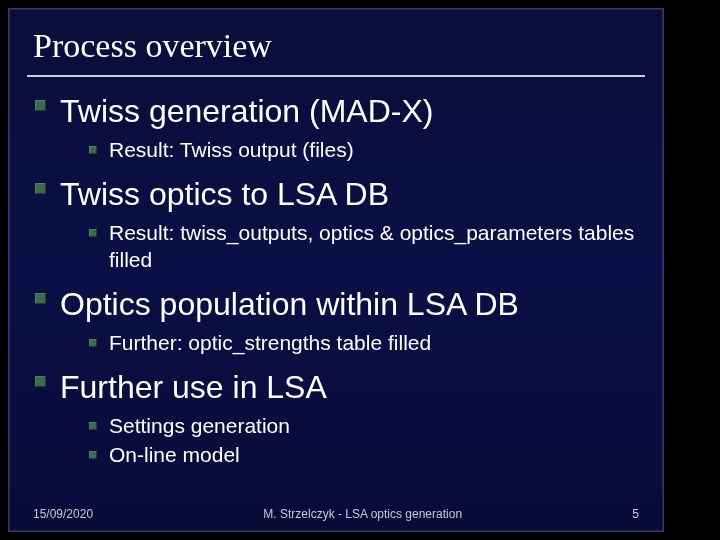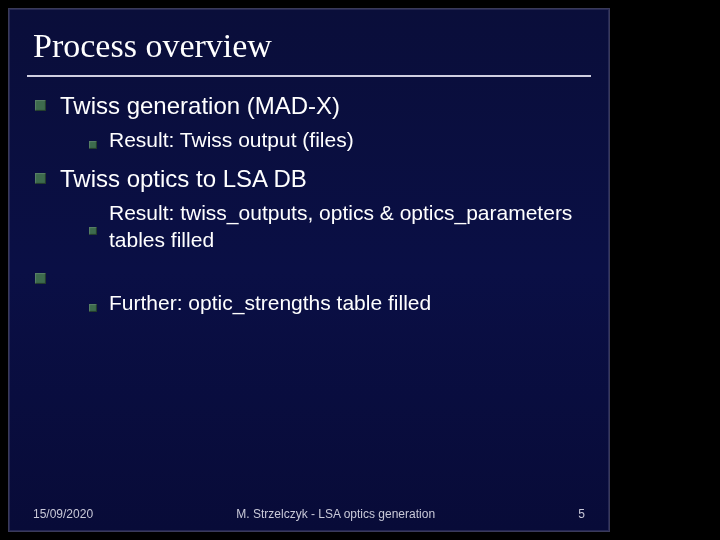--- a/index.html
+++ b/index.html
@@ -4,21 +4,21 @@
 <style>
   * { margin: 0; padding: 0; box-sizing: border-box; }
   html, body { width: 720px; height: 540px; overflow: hidden; }
   body {
     background: #000;
     font-family: Arial, Helvetica, sans-serif;
     color: #fff;
     padding: 8px;
   }
   .slide {
-    width: 602px;
+    width: 656px;
     height: 524px;
     background: linear-gradient(180deg, #0a0e3a 0%, #0a0f45 50%, #080b38 100%);
     border: 1px solid #3a3a5a;
     position: relative;
     box-shadow: inset 0 0 0 1px rgba(120,120,160,0.25);
   }
   .title {
     font-family: "Times New Roman", Times, serif;
     font-size: 34px;
     color: #fff;
@@ -48,35 +48,35 @@
   }
   .bullet1 {
     flex: 0 0 11px;
     width: 11px;
     height: 11px;
     background: #3d6b4d;
     margin-top: 9px;
     box-shadow: inset -1px -1px 1px rgba(0,0,0,0.45), inset 1px 1px 1px rgba(255,255,255,0.15);
   }
   .text1 {
-    font-size: 24px;
+    font-size: 32px;
     line-height: 1.25;
     color: #fff;
   }
   ul.lvl2 {
     list-style: none;
     margin: 6px 0 10px 54px;
     padding: 0;
   }
   ul.lvl2 > li {
     margin-bottom: 3px;
   }
   .row2 {
     display: flex;
-    align-items: center;
+    align-items: flex-start;
     gap: 12px;
   }
   .bullet2 {
     flex: 0 0 8px;
     width: 8px;
     height: 8px;
     background: #3d6b4d;
     margin-top: 9px;
     box-shadow: inset -1px -1px 1px rgba(0,0,0,0.45), inset 1px 1px 1px rgba(255,255,255,0.15);
   }
@@ -133,31 +133,52 @@
               <span class="bullet2"></span>
               <span class="text2">Result: twiss_outputs, optics &amp; optics_parameters tables filled</span>
             </div>
           </li>
         </ul>
       </li>
 
       <li>
         <div class="row1">
           <span class="bullet1"></span>
+          <span class="text1">Optics population within LSA DB</span>
         </div>
         <ul class="lvl2">
           <li>
             <div class="row2">
               <span class="bullet2"></span>
               <span class="text2">Further: optic_strengths table filled</span>
             </div>
           </li>
         </ul>
       </li>
 
+      <li>
+        <div class="row1">
+          <span class="bullet1"></span>
+          <span class="text1">Further use in LSA</span>
+        </div>
+        <ul class="lvl2">
+          <li>
+            <div class="row2">
+              <span class="bullet2"></span>
+              <span class="text2">Settings generation</span>
+            </div>
+          </li>
+          <li>
+            <div class="row2">
+              <span class="bullet2"></span>
+              <span class="text2">On-line model</span>
+            </div>
+          </li>
+        </ul>
+      </li>
 
     </ul>
   </div>
 
   <div class="footer">
     <span>15/09/2020</span>
     <span>M. Strzelczyk - LSA optics generation</span>
     <span>5</span>
   </div>
 

